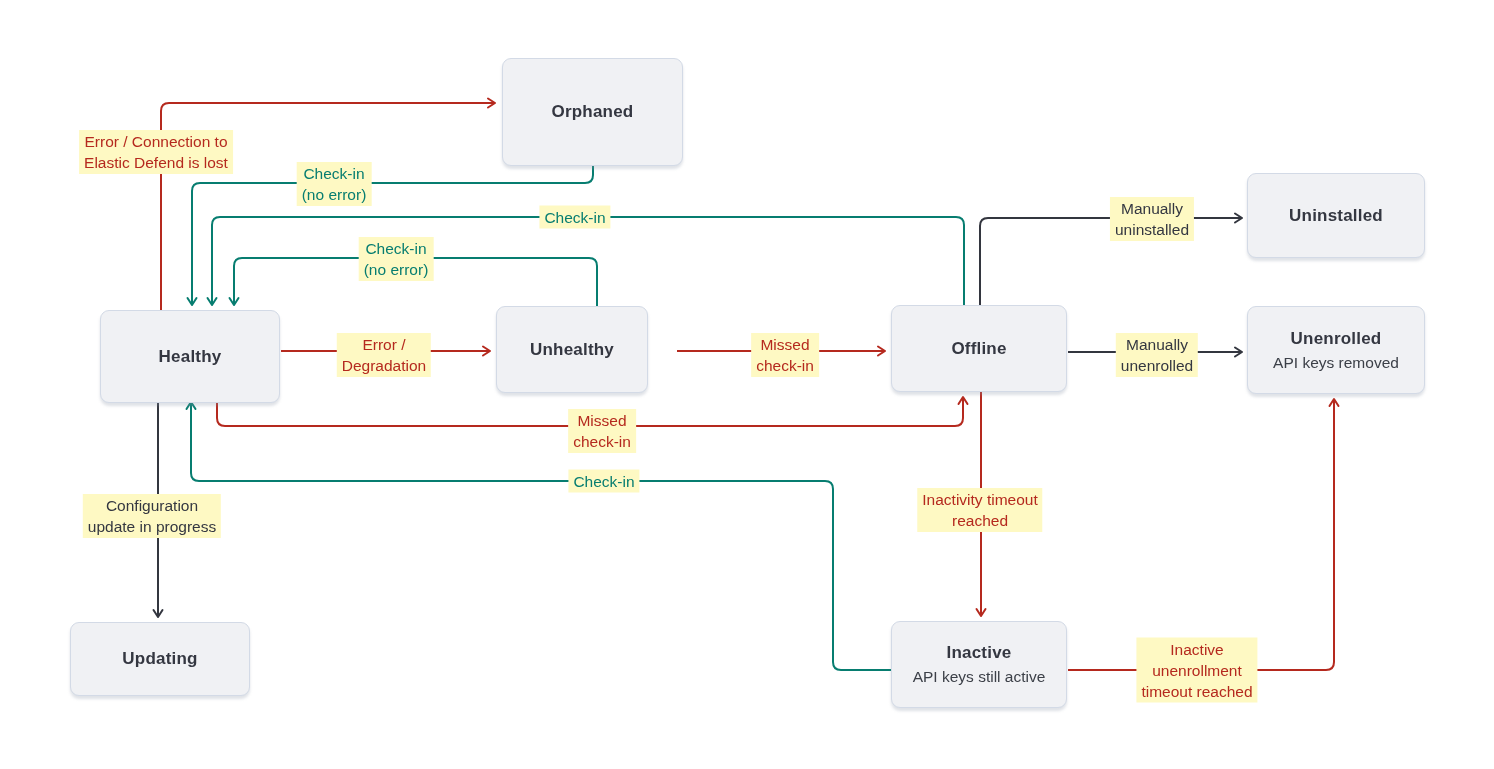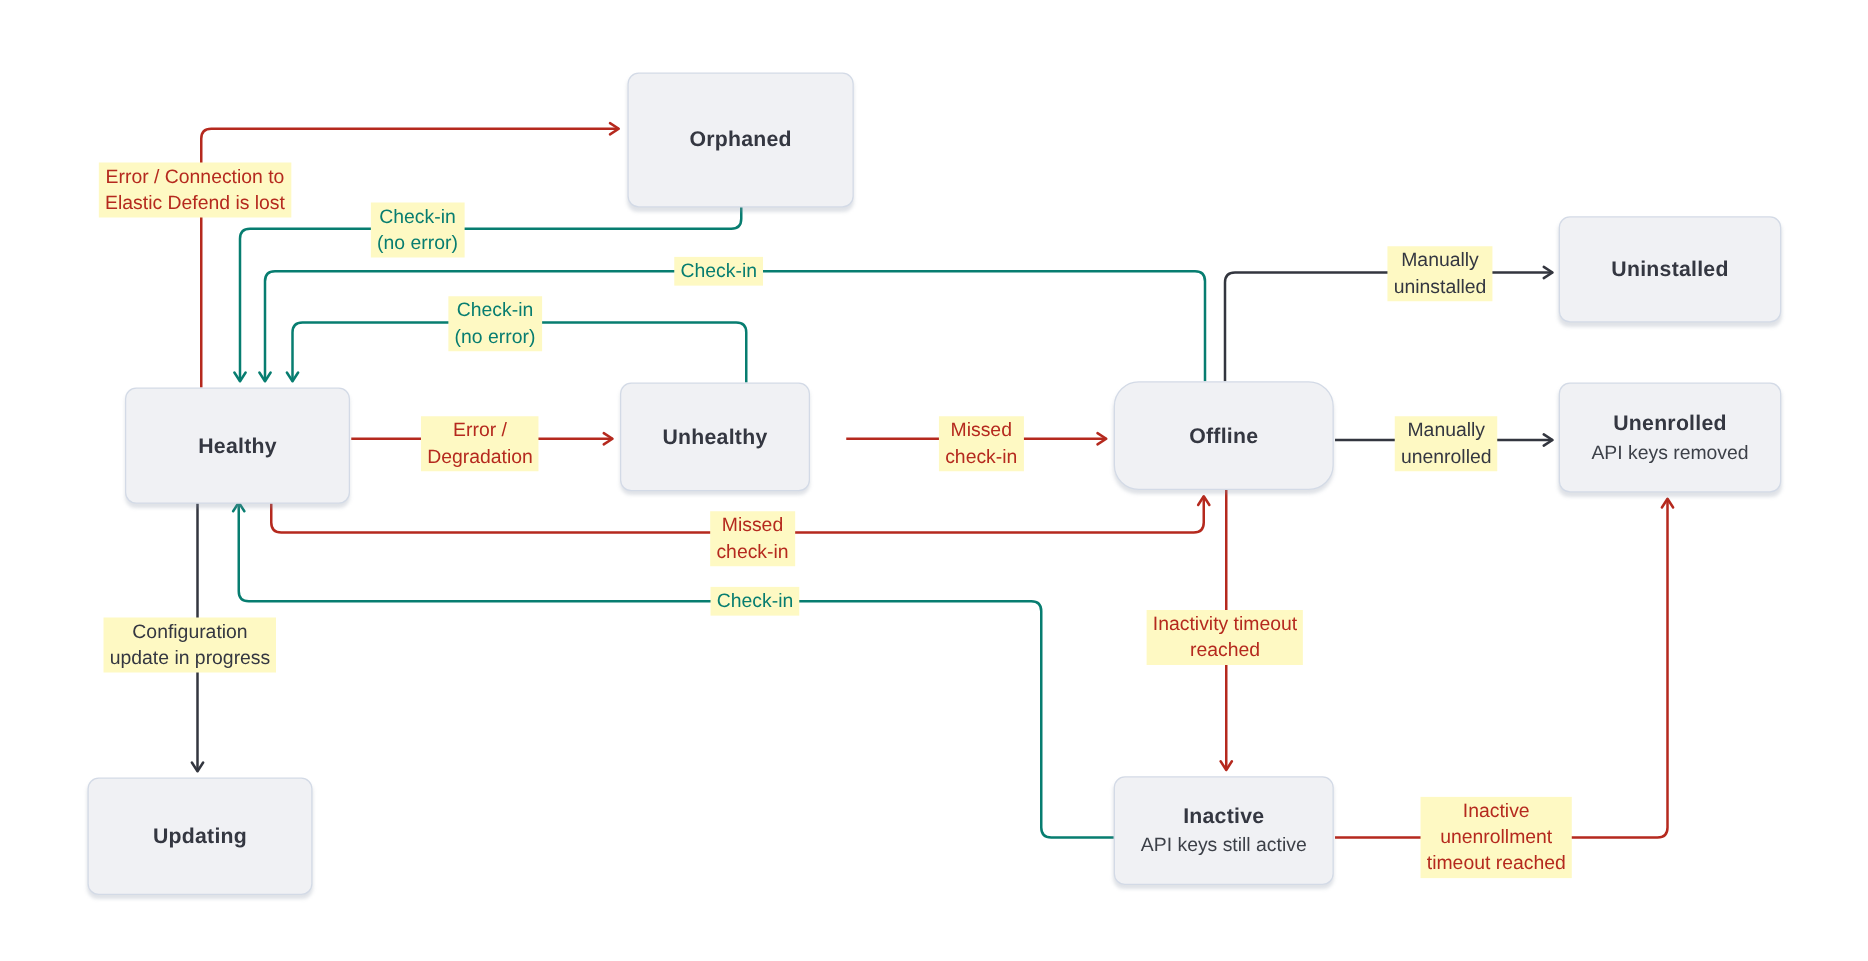--- a/index.html
+++ b/index.html
@@ -92,30 +92,30 @@
   </div>
 
   <div class="node" style="left:100px;top:310px;width:180px;height:93px;">
     <div class="node-title">Healthy</div>
   </div>
 
   <div class="node" style="left:496px;top:306px;width:152px;height:87px;">
     <div class="node-title">Unhealthy</div>
   </div>
 
-  <div class="node" style="left:891px;top:305px;width:176px;height:87px;border-radius:20px;">
+  <div class="node" style="left:891px;top:305px;width:176px;height:87px;">
     <div class="node-title">Offline</div>
   </div>
 
   <div class="node" style="left:1247px;top:306px;width:178px;height:88px;">
     <div class="node-title">Unenrolled</div>
     <div class="node-subtitle">API keys removed</div>
   </div>
 
-  <div class="node" style="left:70px;top:622px;width:180px;height:94px;justify-content:center;">
+  <div class="node" style="left:70px;top:622px;width:180px;height:74px;justify-content:center;">
     <div class="node-title">Updating</div>
   </div>
 
   <div class="node" style="left:891px;top:621px;width:176px;height:87px;">
     <div class="node-title">Inactive</div>
     <div class="node-subtitle">API keys still active</div>
   </div>
 
   <div class="edge-label label-red" style="left:156px;top:152px;">
     <div>Error / Connection to</div>

